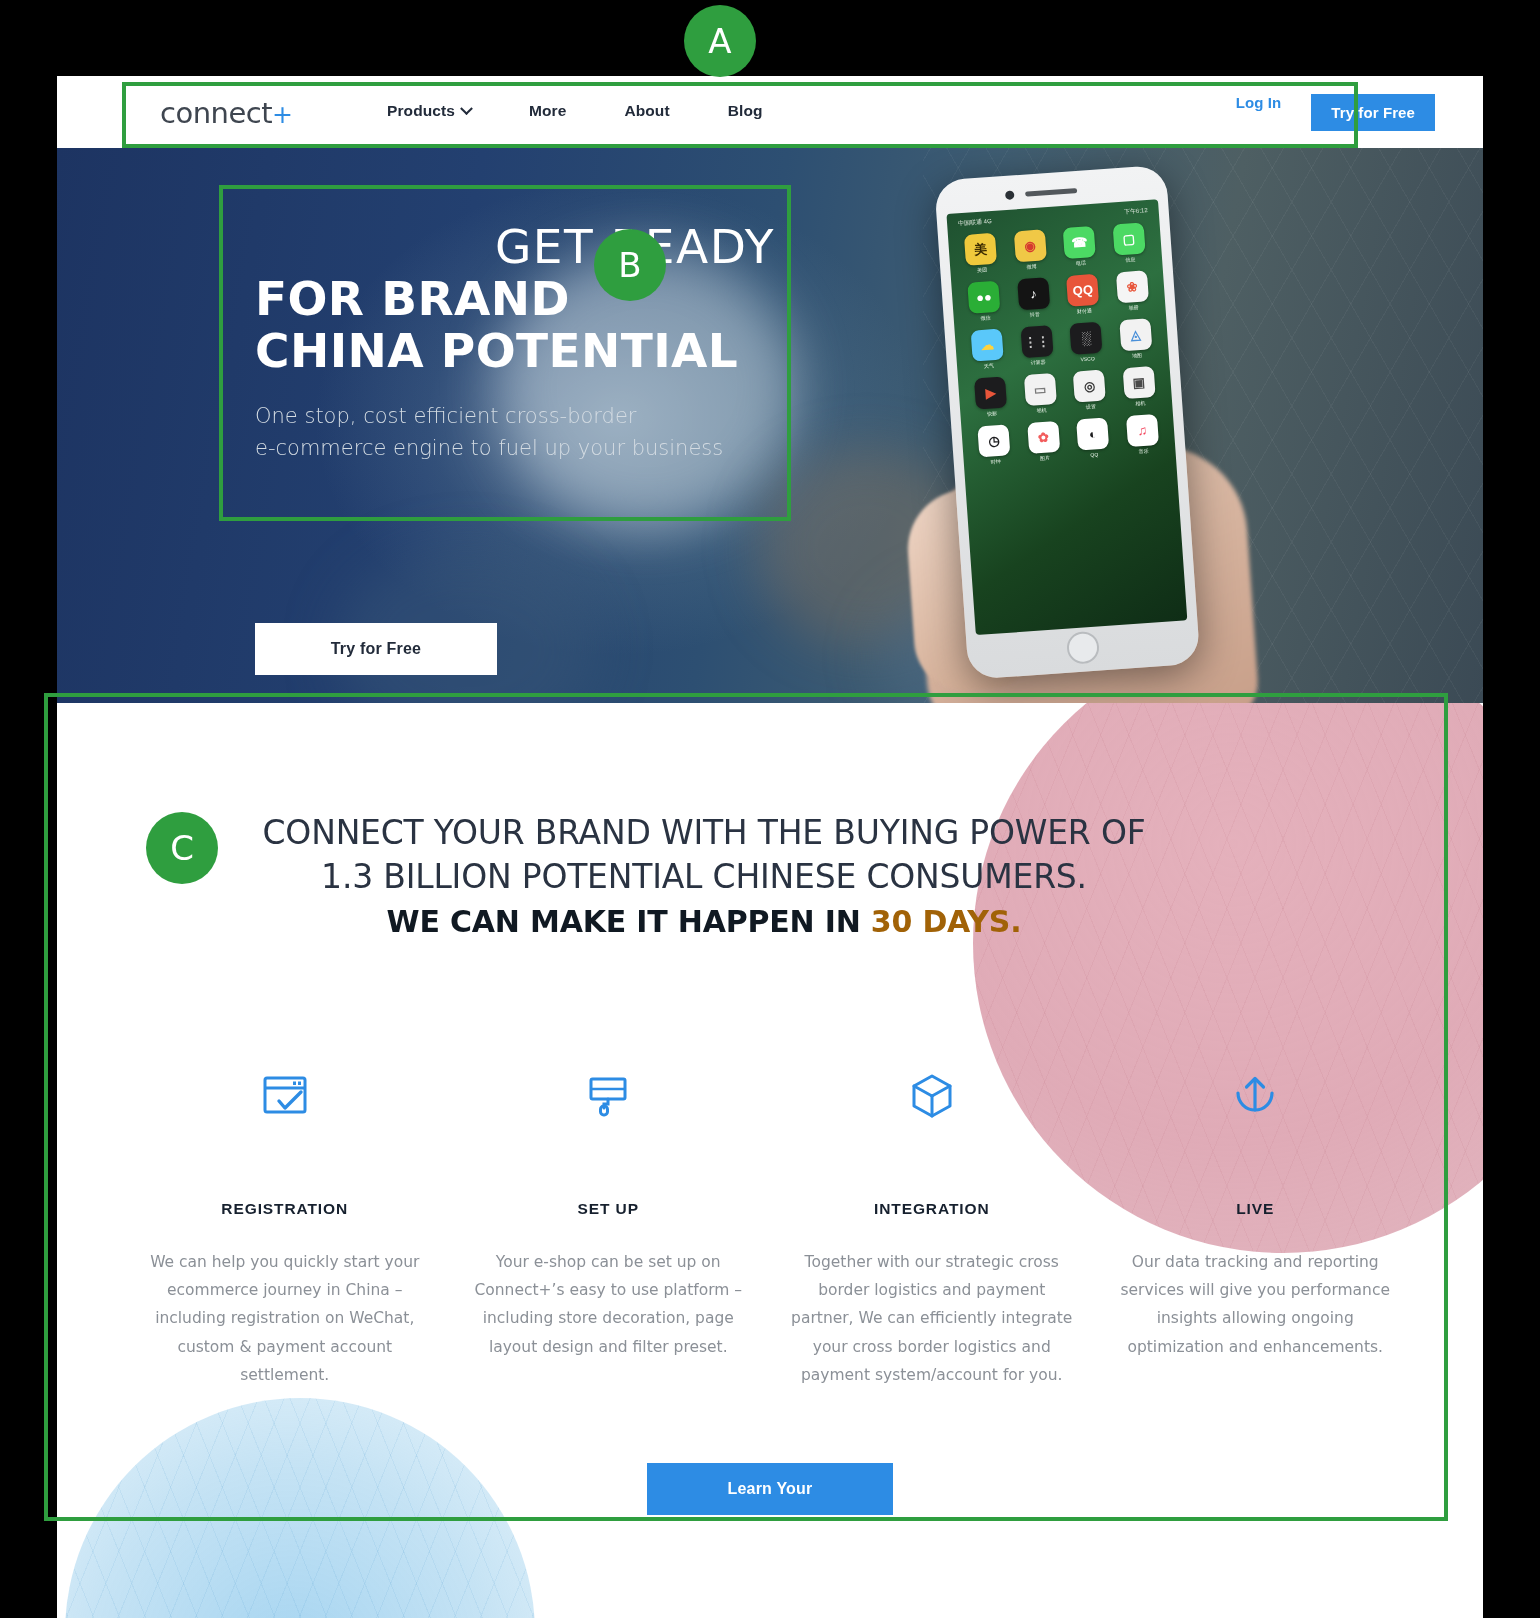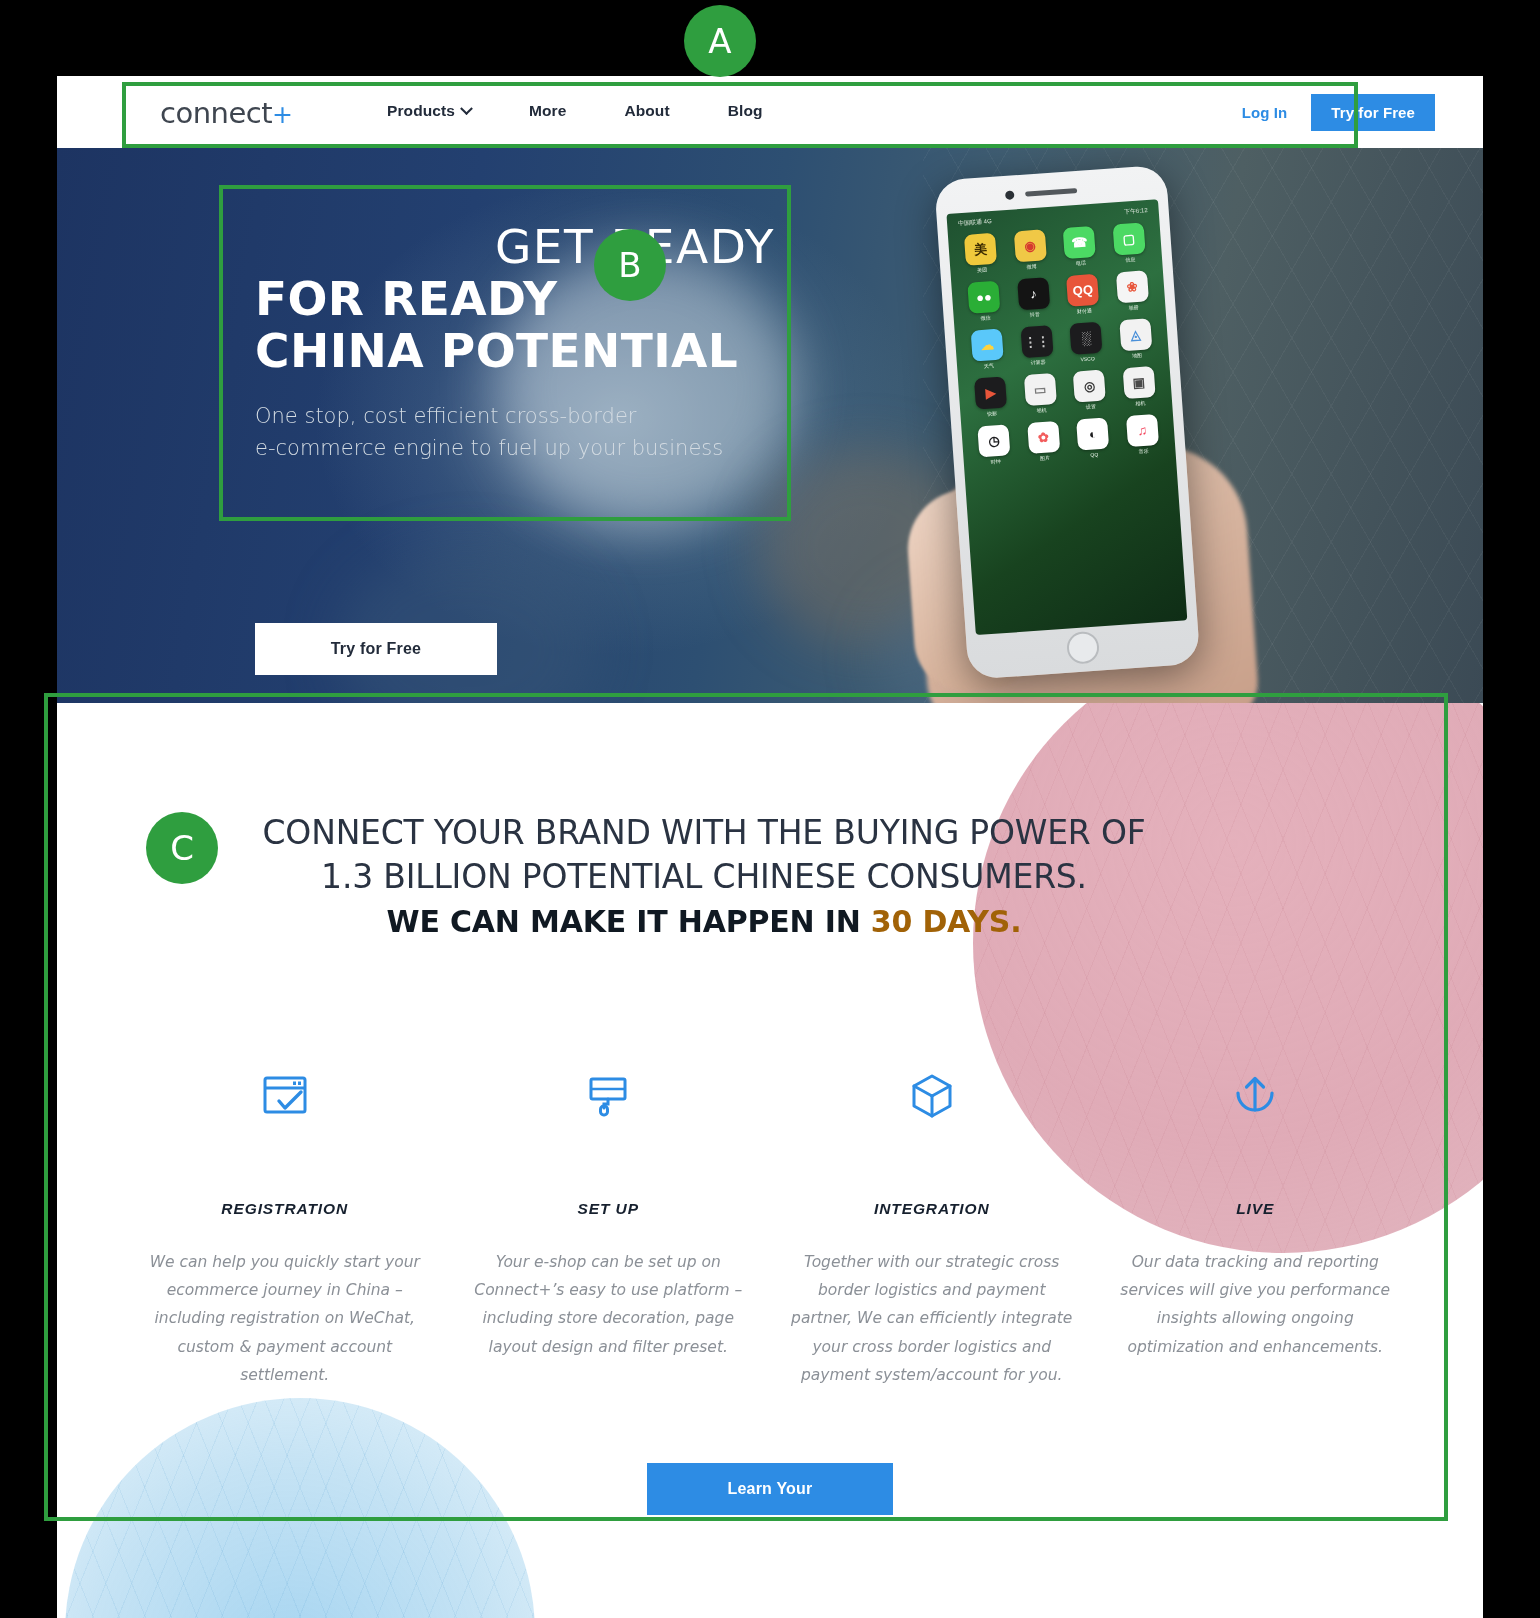--- a/index.html
+++ b/index.html
@@ -49,21 +49,21 @@
     display:flex; align-items:center; gap:7px;
     cursor:pointer;
   }
   .chev {
     display:inline-block; width:9px; height:9px;
     border-right:2px solid #222b3a; border-bottom:2px solid #222b3a;
     transform:rotate(45deg) translate(-2px,-2px);
   }
   .nav-right {
     position:absolute; right:48px; top:18px;
-    display:flex; align-items:center; gap:24px;
+    display:flex; align-items:flex-start; gap:30px;
   }
   .login-link {
     font-size:15px; font-weight:bold; color:#2d8ce4;
     cursor:pointer; letter-spacing:0.1px;
   }
   .btn-try-nav {
     background:#2d8ce4; color:#ffffff;
     font-size:15px; font-weight:bold;
     padding:10px 20px; border:none; cursor:pointer;
     letter-spacing:0.1px;
@@ -226,21 +226,21 @@
     color:#101922; letter-spacing:-0.2px; margin-top:6px;
   }
   .c-l3 .hl { color:#a16207; }
 
   .features {
     position:absolute; left:66px; top:355px;
     width:1294px;
     display:grid; grid-template-columns:repeat(4,1fr);
     z-index:3;
   }
-  .feature { text-align:center; padding:0 20px;font-style:italic; }
+  .feature { text-align:center; padding:0 20px; }
   .feature .ficon {
     height:64px; display:flex; align-items:flex-end; justify-content:center;
     margin-bottom:78px;
   }
   .feature .ftitle {
     font-size:15.5px; font-weight:bold; color:#16202e;
     letter-spacing:0.9px; margin-bottom:30px;
     font-family:"Liberation Sans", sans-serif;
   }
   .feature .fbody {
@@ -412,21 +412,21 @@
                 </div>
               </div>
           </div>
           <div class="phone-home"></div>
         </div>
       </div>
 
       <div class="hero-copy">
         <div class="hero-h1">
           <span class="h1-l1">GET READY</span>
-          <span class="h1-l2">FOR READY</span>
+          <span class="h1-l2">FOR BRAND</span>
           <span class="h1-l3">CHINA POTENTIAL</span>
         </div>
         <div class="hero-sub">
           <div>One stop, cost efficient cross-border</div>
           <div>e-commerce engine to fuel up your business</div>
         </div>
       </div>
 
       <button class="btn-try-hero">Try for Free</button>
     </div>

